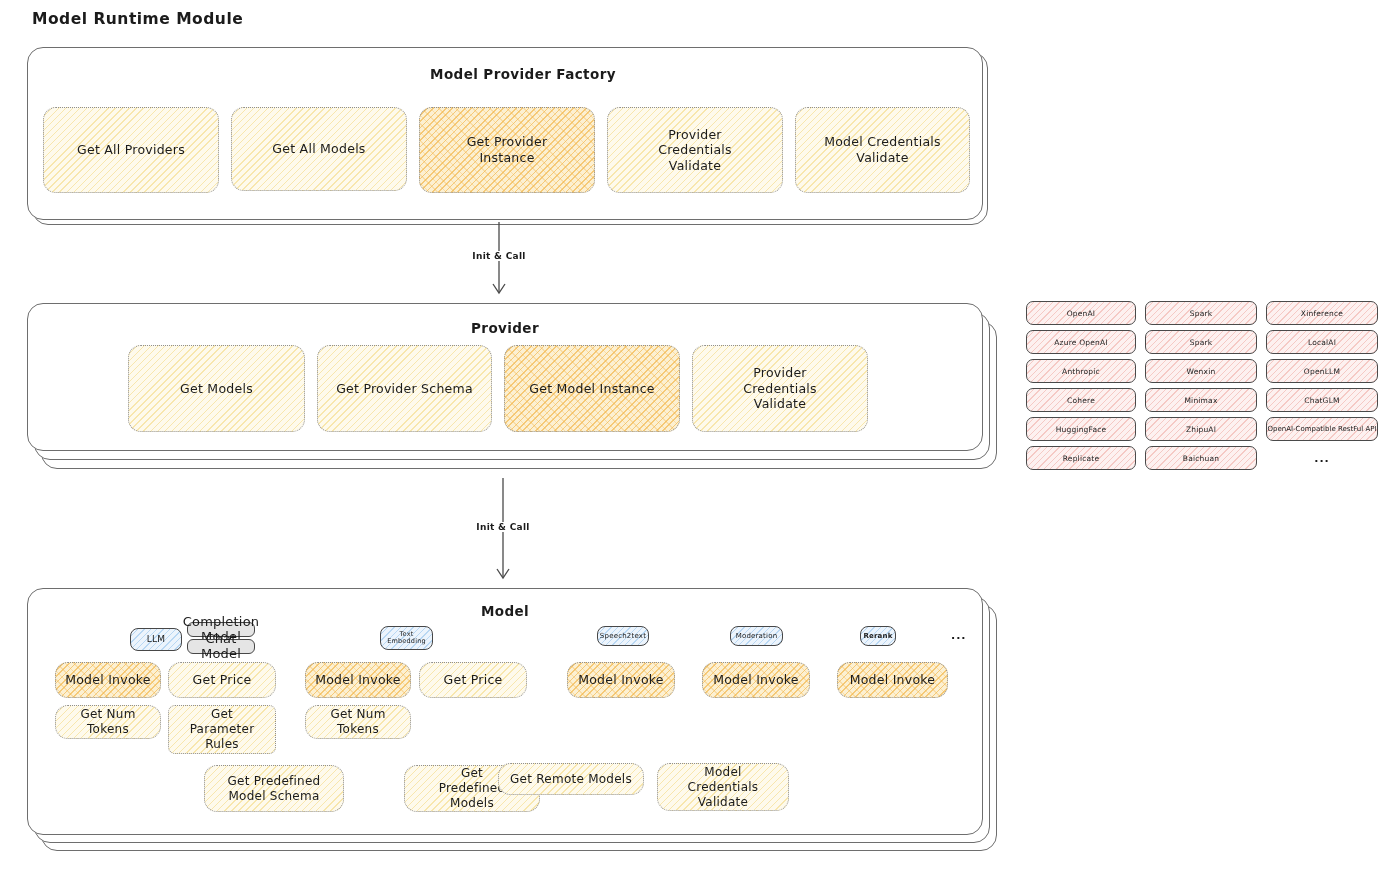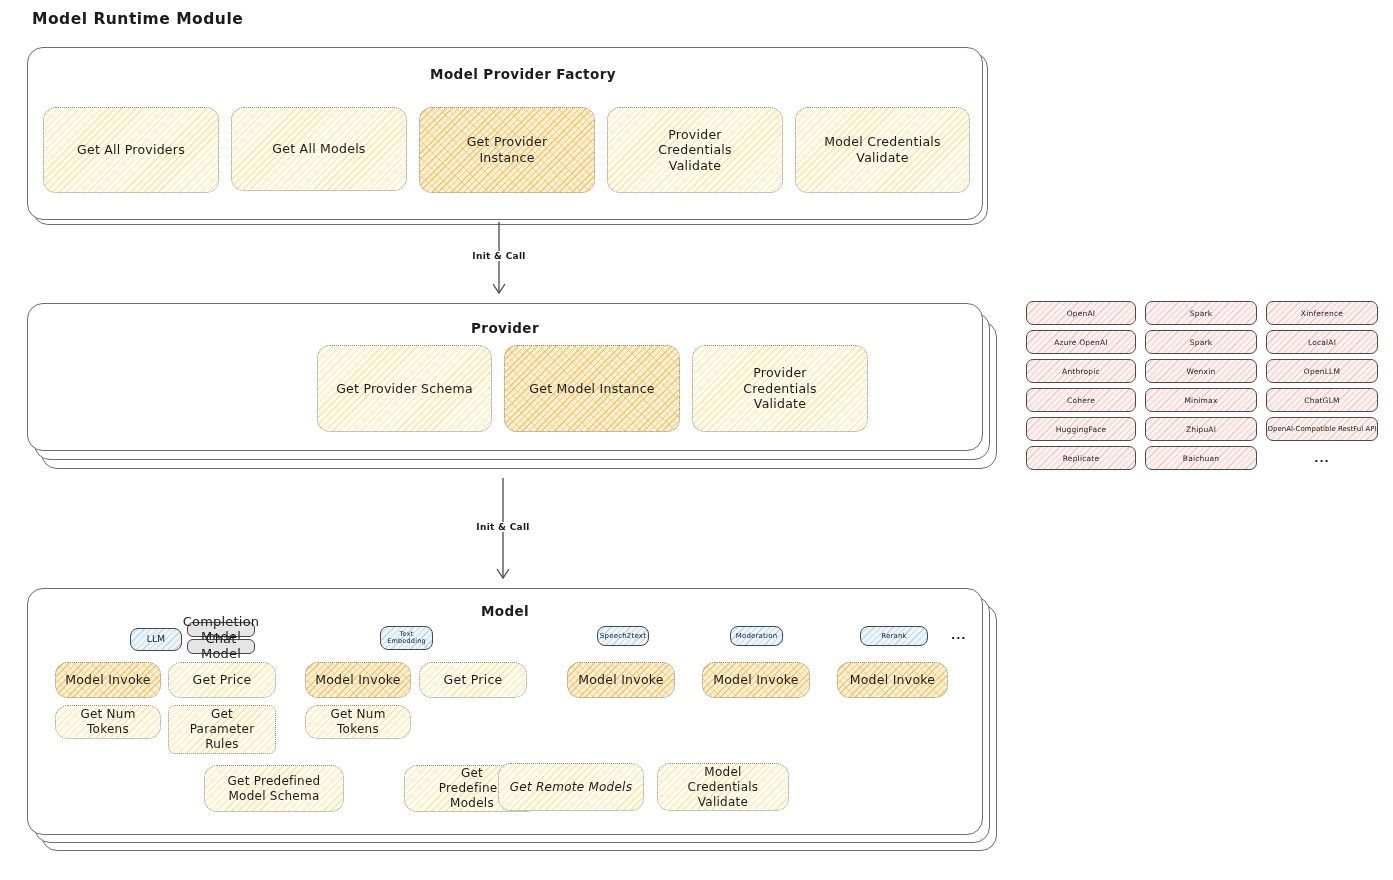--- a/index.html
+++ b/index.html
@@ -95,20 +95,21 @@
       <path d="M4,62 L10,71 L16,62" fill="none" stroke="#4a4a4a" stroke-width="1.3"></path>
     </svg>
   </div>
   <div class="arrow-label" style="left:499px; top:251px;">Init &amp; Call</div>
 
   <div class="sheet" style="left:41px; top:321px; width:956px; height:148px;"></div>
   <div class="sheet" style="left:34px; top:312px; width:956px; height:148px;"></div>
   <div class="sheet" style="left:27px; top:303px; width:956px; height:148px;"></div>
   <div class="box-title" style="left:27px; top:320px; width:956px;">Provider</div>
 
+  <div class="op fill-yellow" style="left:128px; top:345px; width:177px; height:87px;">Get Models</div>
   <div class="op fill-orange" style="left:504px; top:345px; width:176px; height:87px;">Get Model Instance</div>
   <div class="op fill-yellow" style="left:317px; top:345px; width:175px; height:87px;">Get Provider Schema</div>
   <div class="op fill-yellow" style="left:692px; top:345px; width:176px; height:87px; padding:3px 26px;">Provider Credentials Validate</div>
 
   <div class="pv-grid">
     <div class="pv">OpenAI</div>
     <div class="pv">Spark</div>
     <div class="pv">Xinference</div>
     <div class="pv">Azure OpenAI</div>
     <div class="pv">Spark</div>
@@ -139,34 +140,34 @@
   <div class="sheet" style="left:34px; top:596px; width:956px; height:247px;"></div>
   <div class="sheet" style="left:27px; top:588px; width:956px; height:247px;"></div>
   <div class="box-title" style="left:27px; top:603px; width:956px;">Model</div>
 
   <div class="tab tab-llm" style="left:130px; top:628px; width:52px; height:23px;">LLM</div>
   <div class="tab tab-white" style="left:187px; top:622px; width:68px; height:15px;">Completion Model</div>
   <div class="tab tab-white" style="left:187px; top:639px; width:68px; height:15px;">Chat Model</div>
   <div class="tab" style="left:380px; top:626px; width:53px; height:24px; font-size:6.5px; padding:1px 8px;">Text Embedding</div>
   <div class="tab" style="left:597px; top:626px; width:52px; height:20px;">Speech2text</div>
   <div class="tab" style="left:730px; top:626px; width:53px; height:20px;">Moderation</div>
-  <div class="tab" style="left:860px; top:626px; width:68px; height:20px;">Rerank</div>
+  <div class="tab" style="left:860px; top:626px; width:36px; height:20px;font-weight:bold;">Rerank</div>
   <div class="tabs-more" style="left:951px; top:629px;">...</div>
 
   <div class="op fill-orange" style="left:55px; top:662px; width:106px; height:36px;">Model Invoke</div>
   <div class="op fill-yellow" style="left:168px; top:662px; width:108px; height:36px;">Get Price</div>
   <div class="op fill-yellow" style="left:55px; top:705px; width:106px; height:34px; font-size:12px; padding:3px 4px;">Get Num Tokens</div>
   <div class="op fill-yellow" style="left:168px; top:705px; width:108px; height:49px; font-size:12px;border-radius:7px;">Get Parameter Rules</div>
 
   <div class="op fill-orange" style="left:305px; top:662px; width:106px; height:36px;">Model Invoke</div>
   <div class="op fill-yellow" style="left:419px; top:662px; width:108px; height:36px;">Get Price</div>
   <div class="op fill-yellow" style="left:305px; top:705px; width:106px; height:34px; font-size:12px; padding:3px 4px;">Get Num Tokens</div>
 
   <div class="op fill-orange" style="left:567px; top:662px; width:108px; height:36px;">Model Invoke</div>
   <div class="op fill-orange" style="left:702px; top:662px; width:108px; height:36px;">Model Invoke</div>
   <div class="op fill-orange" style="left:837px; top:662px; width:111px; height:36px;">Model Invoke</div>
 
   <div class="op fill-yellow" style="left:204px; top:765px; width:140px; height:47px; font-size:12px;">Get Predefined Model Schema</div>
   <div class="op fill-yellow" style="left:356px; top:765px; width:136px; height:47px; font-size:12px; padding:3px 22px;margin-left:48px;">Get Predefined Models</div>
-  <div class="op fill-yellow" style="left:498px; top:763px; width:146px; height:48px; font-size:12px;font-style:italic;">Get Remote Models</div>
+  <div class="op fill-yellow" style="left:498px; top:763px; width:146px; height:32px; font-size:12px;">Get Remote Models</div>
   <div class="op fill-yellow" style="left:657px; top:763px; width:132px; height:48px; font-size:12px; padding:3px 14px;">Model Credentials Validate</div>
 
 </div>
 
 </body></html>

